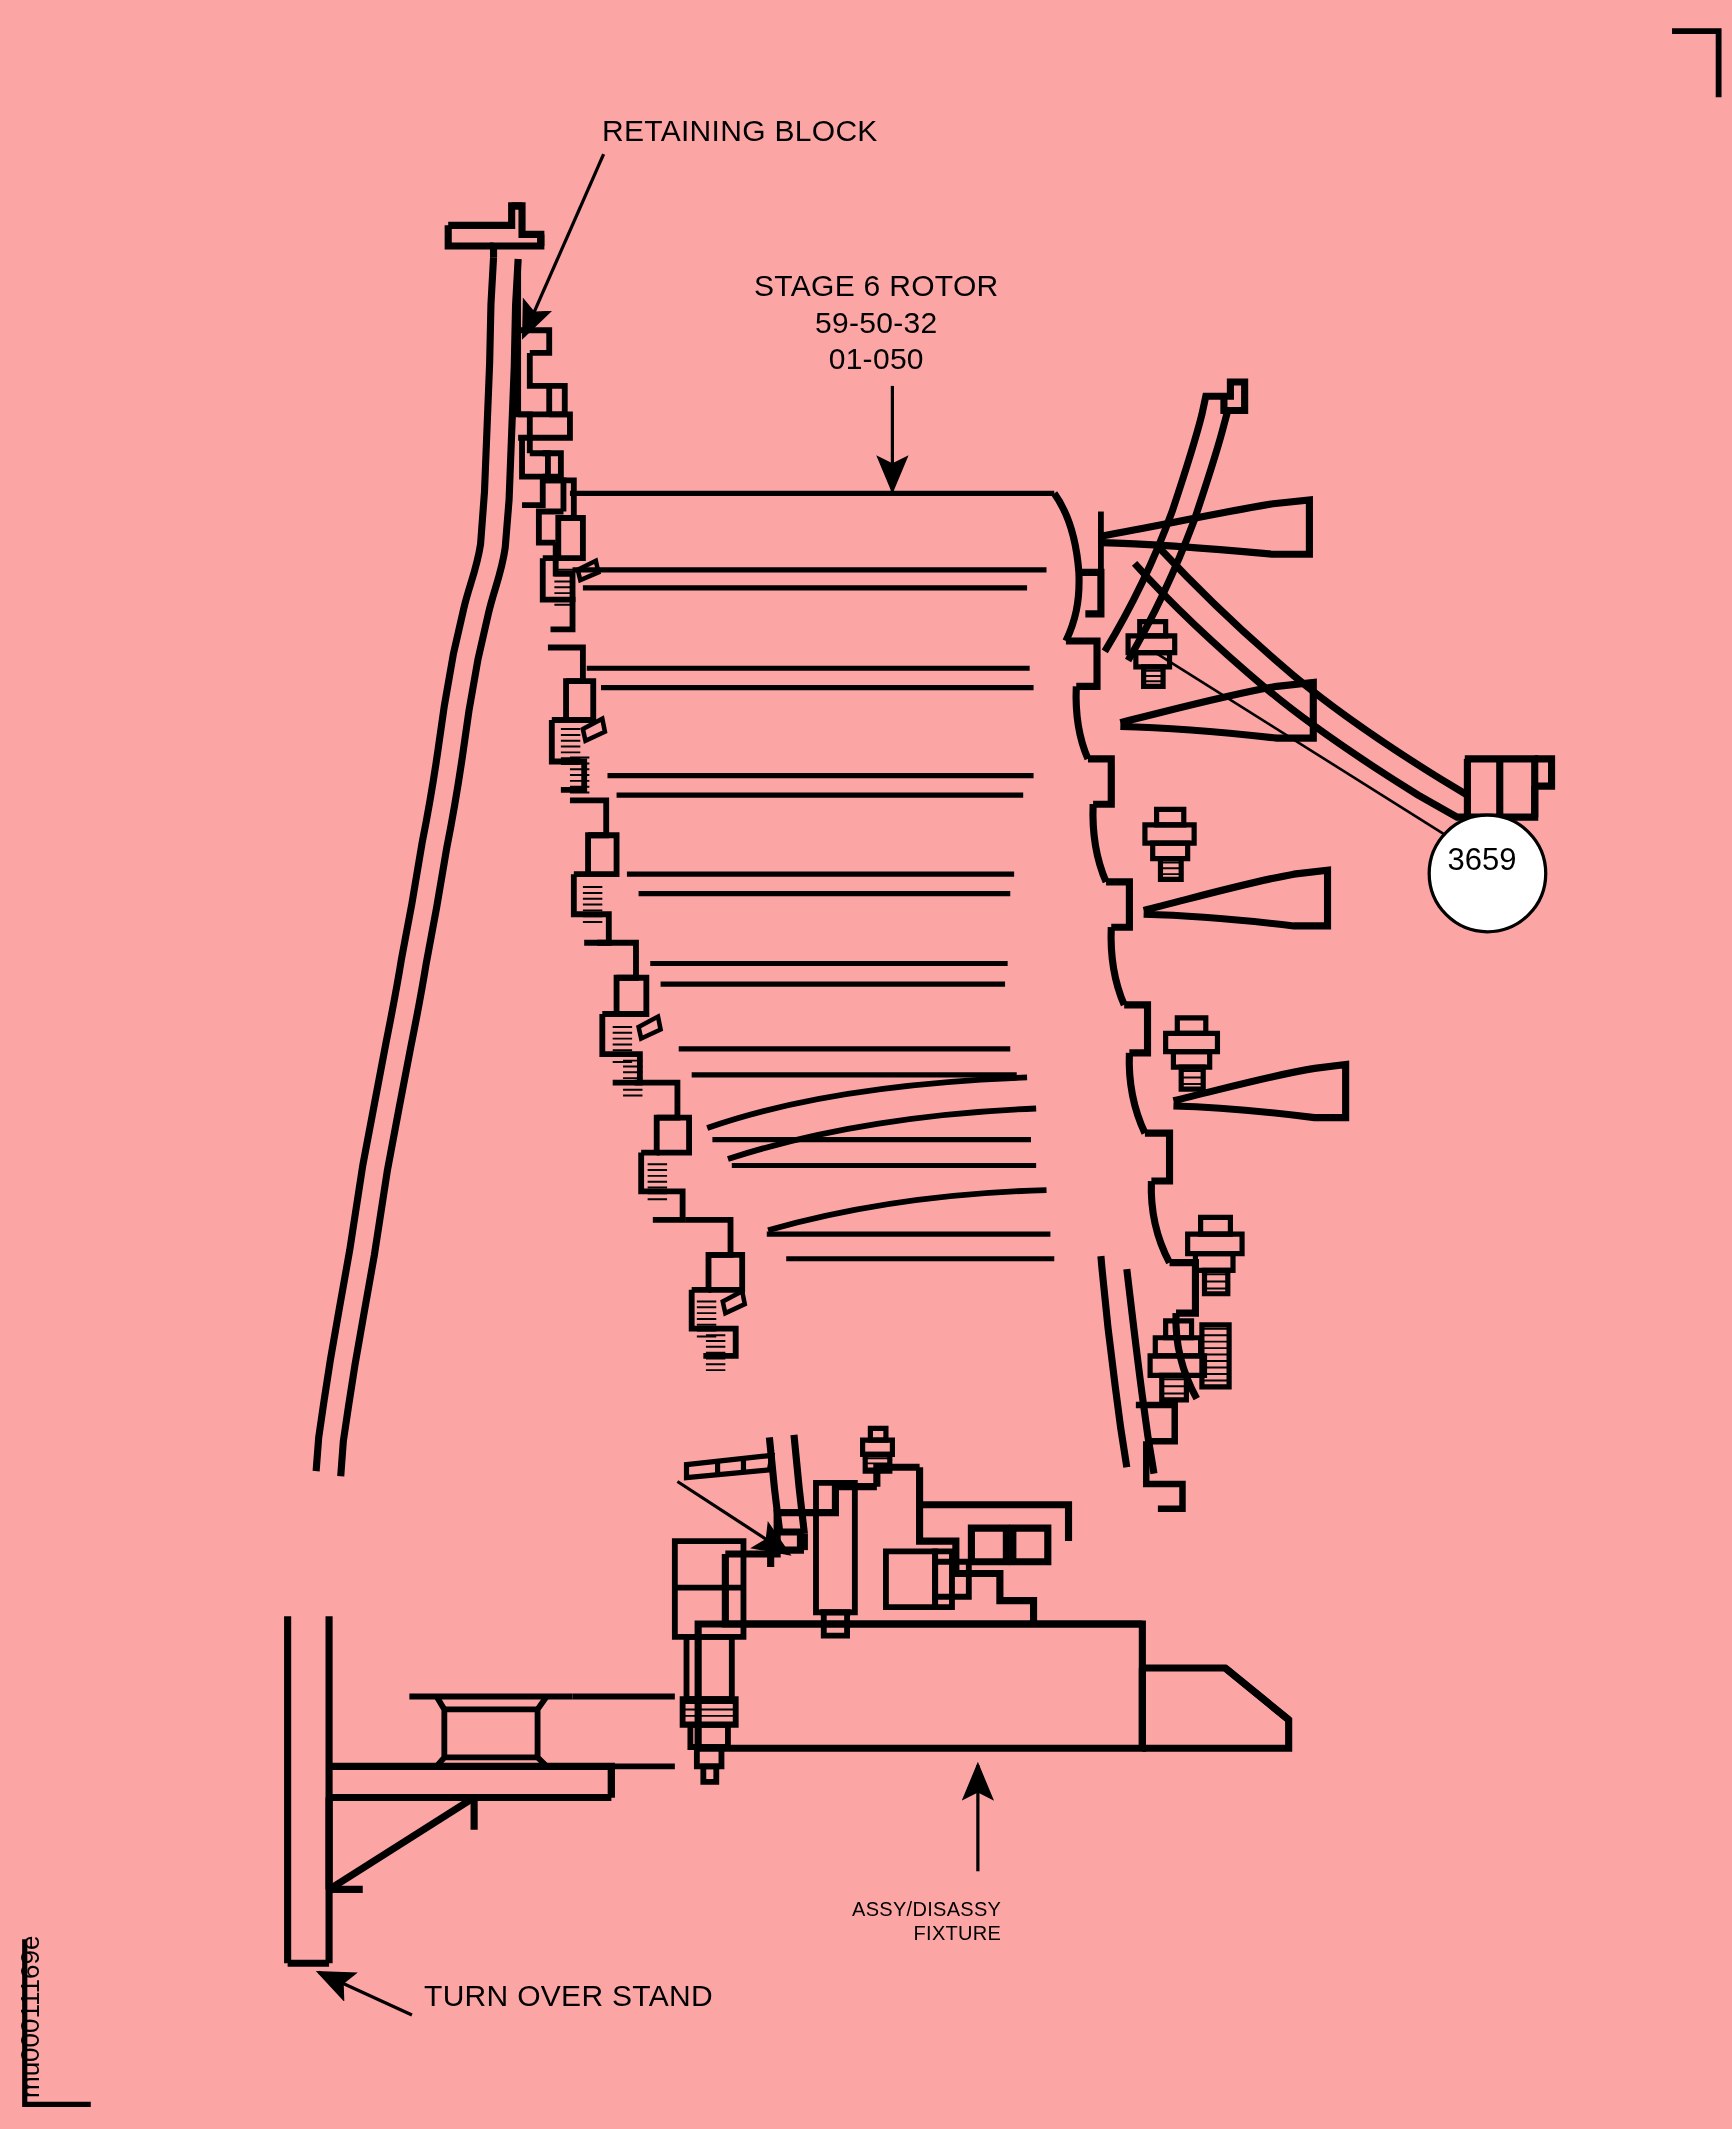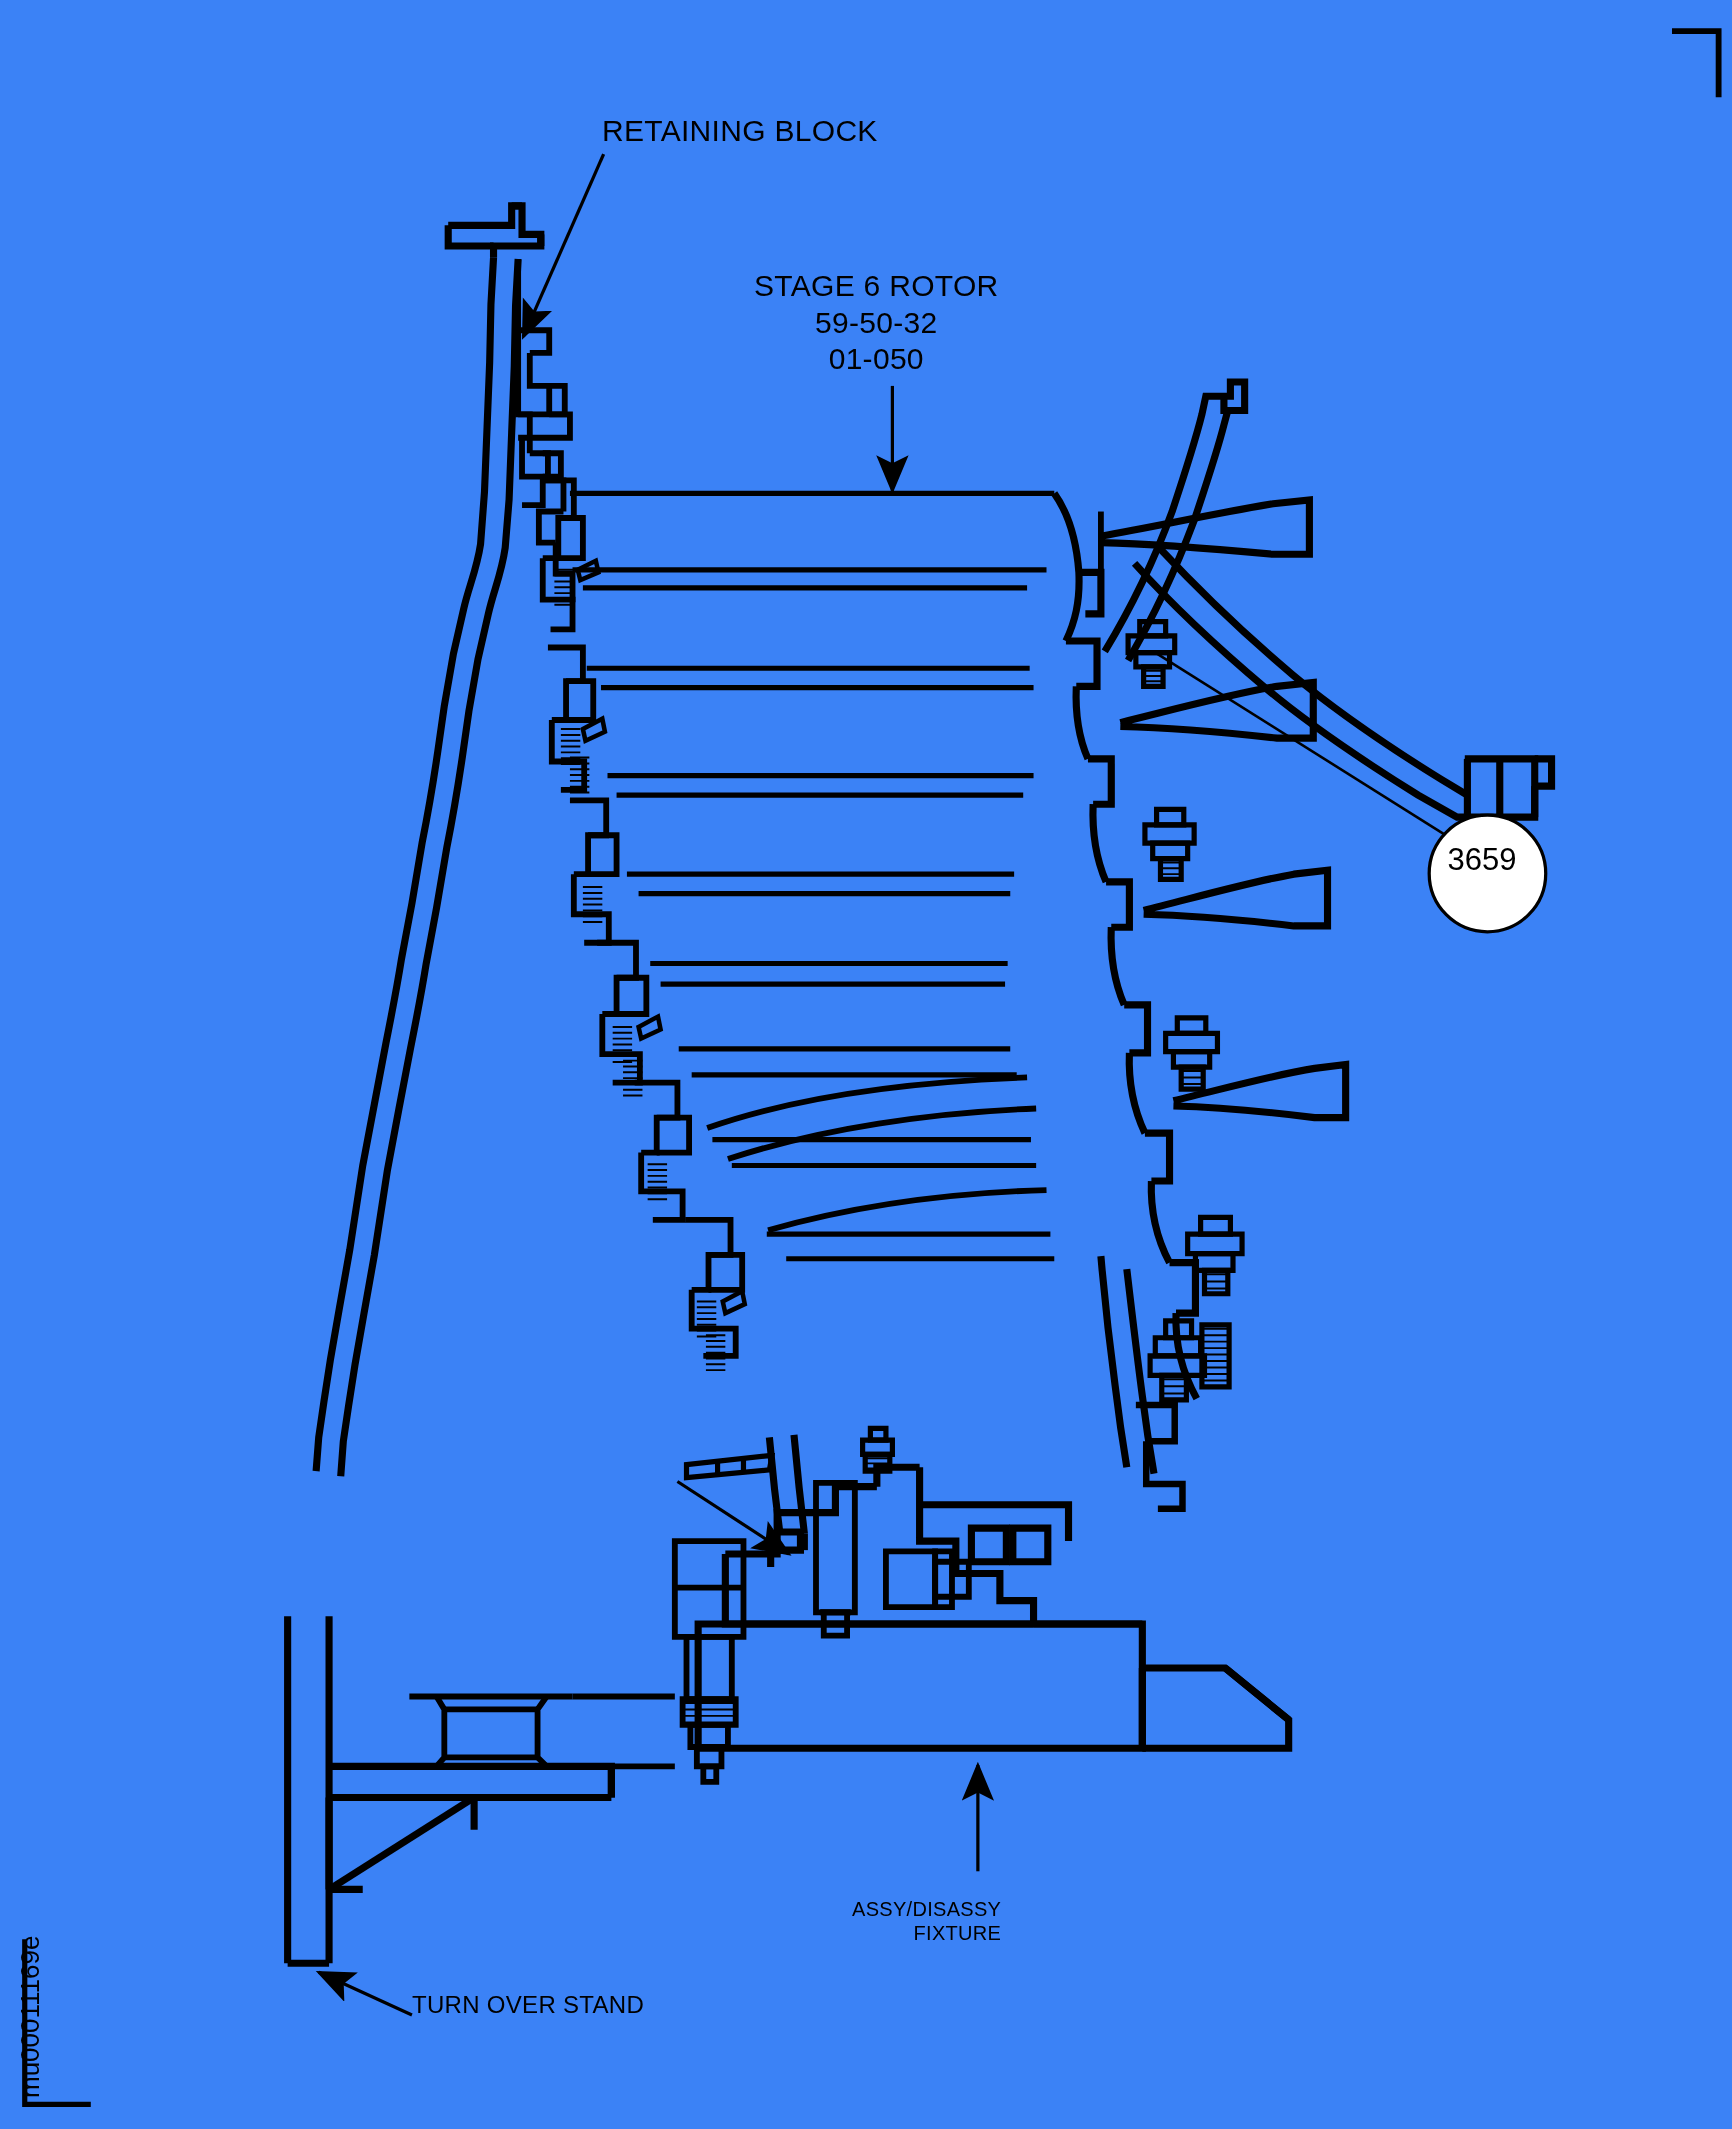--- a/index.html
+++ b/index.html
@@ -4,42 +4,42 @@
 <style>
   html,body{margin:0;padding:0;background:#ffffff;}
   body{
     font-family:"Liberation Sans", sans-serif;
     -webkit-font-smoothing:antialiased;
   }
   #page{
     position:relative;
     width:1733px;
     height:2129px;
-    background:#3b82f6;
+    background:#fca5a5;
     overflow:hidden;
   }
   #drawing{
     position:absolute;
     left:0; top:0;
     width:1733px;
     height:2129px;
   }
   .lbl{
     position:absolute;
     color:#000;
     font-family:"Liberation Sans", sans-serif;
     letter-spacing:0.3px;
     white-space:nowrap;
     line-height:1.22;
   }
   .t-retaining{ left:602px;  top:113px;  font-size:30px; }
   .t-stage   { left:754px; top:268px;  font-size:30px; text-align:center; }
   .t-lp      { left:337px;  top:1408px; font-size:30px; text-align:center; }
   .t-assy    { left:852px; top:1897px; font-size:20px; text-align:right; }
-  .t-turn    { left:412px;  top:1978px; font-size:24px;margin-top:12px; }
+  .t-turn    { left:424px;  top:1978px; font-size:30px; }
   .t-balloon { position:absolute; left:1432px; top:842px; width:100px;
                text-align:center; font-size:31px; color:#000; }
   .figid{
     position:absolute;
     left:-96px;
     top:1956px;
     width:253px;
     transform:rotate(-90deg);
     transform-origin:50% 50%;
     font-size:26px;

